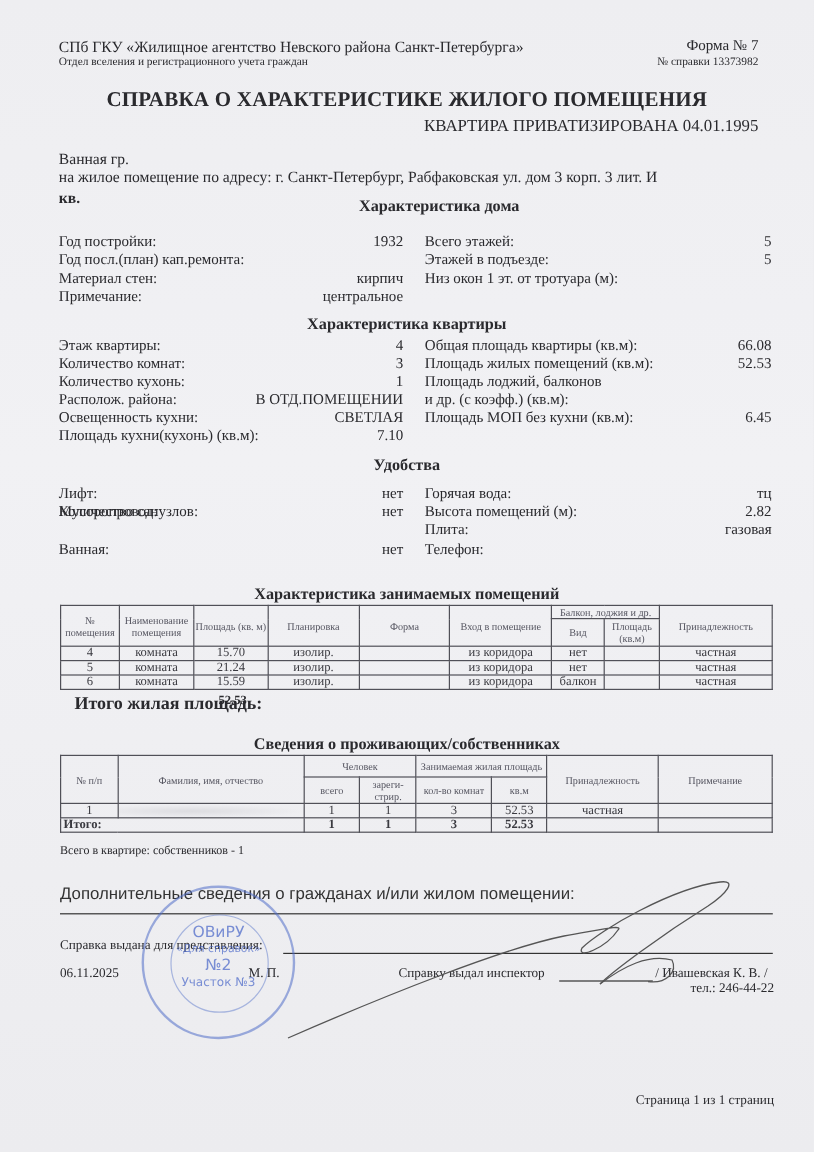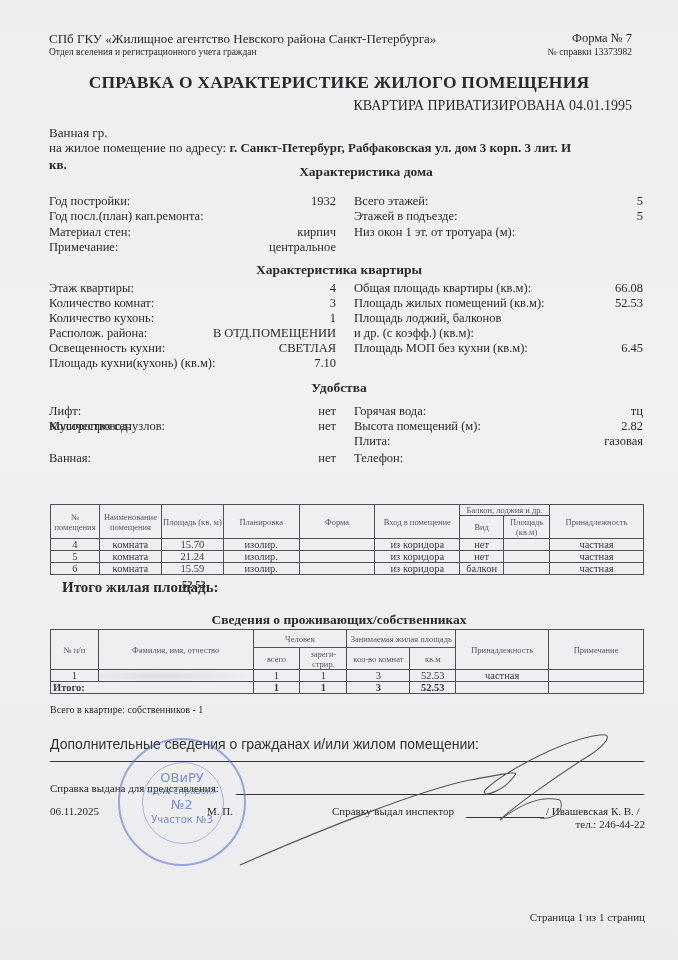--- a/index.html
+++ b/index.html
@@ -14,21 +14,21 @@
     background:linear-gradient(180deg,#eeeef1 0%,#f1f1f4 40%,#ececef 100%); }
   .abs { position:absolute; white-space:nowrap; }
   .org { left:49px; top:31px; font-size:13px; }
   .dept { left:49px; top:47px; font-size:9.5px; }
   .form-no { right:46px; top:31px; font-size:12.5px; text-align:right; }
   .ref-no { right:46px; top:47px; font-size:9.5px; text-align:right; }
   .title { left:0; width:678px; top:72px; text-align:center; font-size:17.5px; font-weight:bold; letter-spacing:0.2px; }
   .priv { right:46px; top:98px; font-size:14px; }
   .issued { left:49px; top:125px; font-size:13px; }
   .addr { left:49px; top:140px; font-size:13px; }
-  .addr b { font-weight:bold; }
+  .addr b { font-weight:normal; }
   .kv { left:49px; top:157px; font-size:13px; font-weight:bold; }
   .section-h { left:0; width:678px; text-align:center; font-weight:bold; font-size:13.5px; }
   .row { position:absolute; font-size:12.5px; height:16px; line-height:16px; }
   .lbl { position:absolute; white-space:nowrap; }
   .val { position:absolute; white-space:nowrap; text-align:right; }
   table.t { position:absolute; border-collapse:collapse; font-size:9px; color:#3a3a40; }
   table.t td { border:1px solid #505058; text-align:center; padding:0; line-height:10px; }
   table.t td.h { color:#555560; font-size:8.5px; }
   table.t td.d { font-size:10.5px; height:11px; line-height:11px; }
   table.t td.b { font-weight:bold; }
@@ -172,20 +172,21 @@
     <div class="row" style="top:433px;left:354px;width:289px;">
         <span class="lbl" style="left:0">Плита:</span>
         <span class="val" style="right:0">газовая</span>
       </div>
     <div class="row" style="top:450px;left:354px;width:289px;">
         <span class="lbl" style="left:0">Телефон:</span>
         <span class="val" style="right:0"></span>
       </div>
   </div>
 
+  <div class="abs section-h" style="top:487px;">Характеристика занимаемых помещений</div>
   <table class="t" style="left:50px;top:504px;width:594px;">
     <colgroup>
       <col style="width:49px">
         <col style="width:62px">
         <col style="width:62px">
         <col style="width:76px">
         <col style="width:76px">
         <col style="width:85px">
         <col style="width:44px">
         <col style="width:46px">

